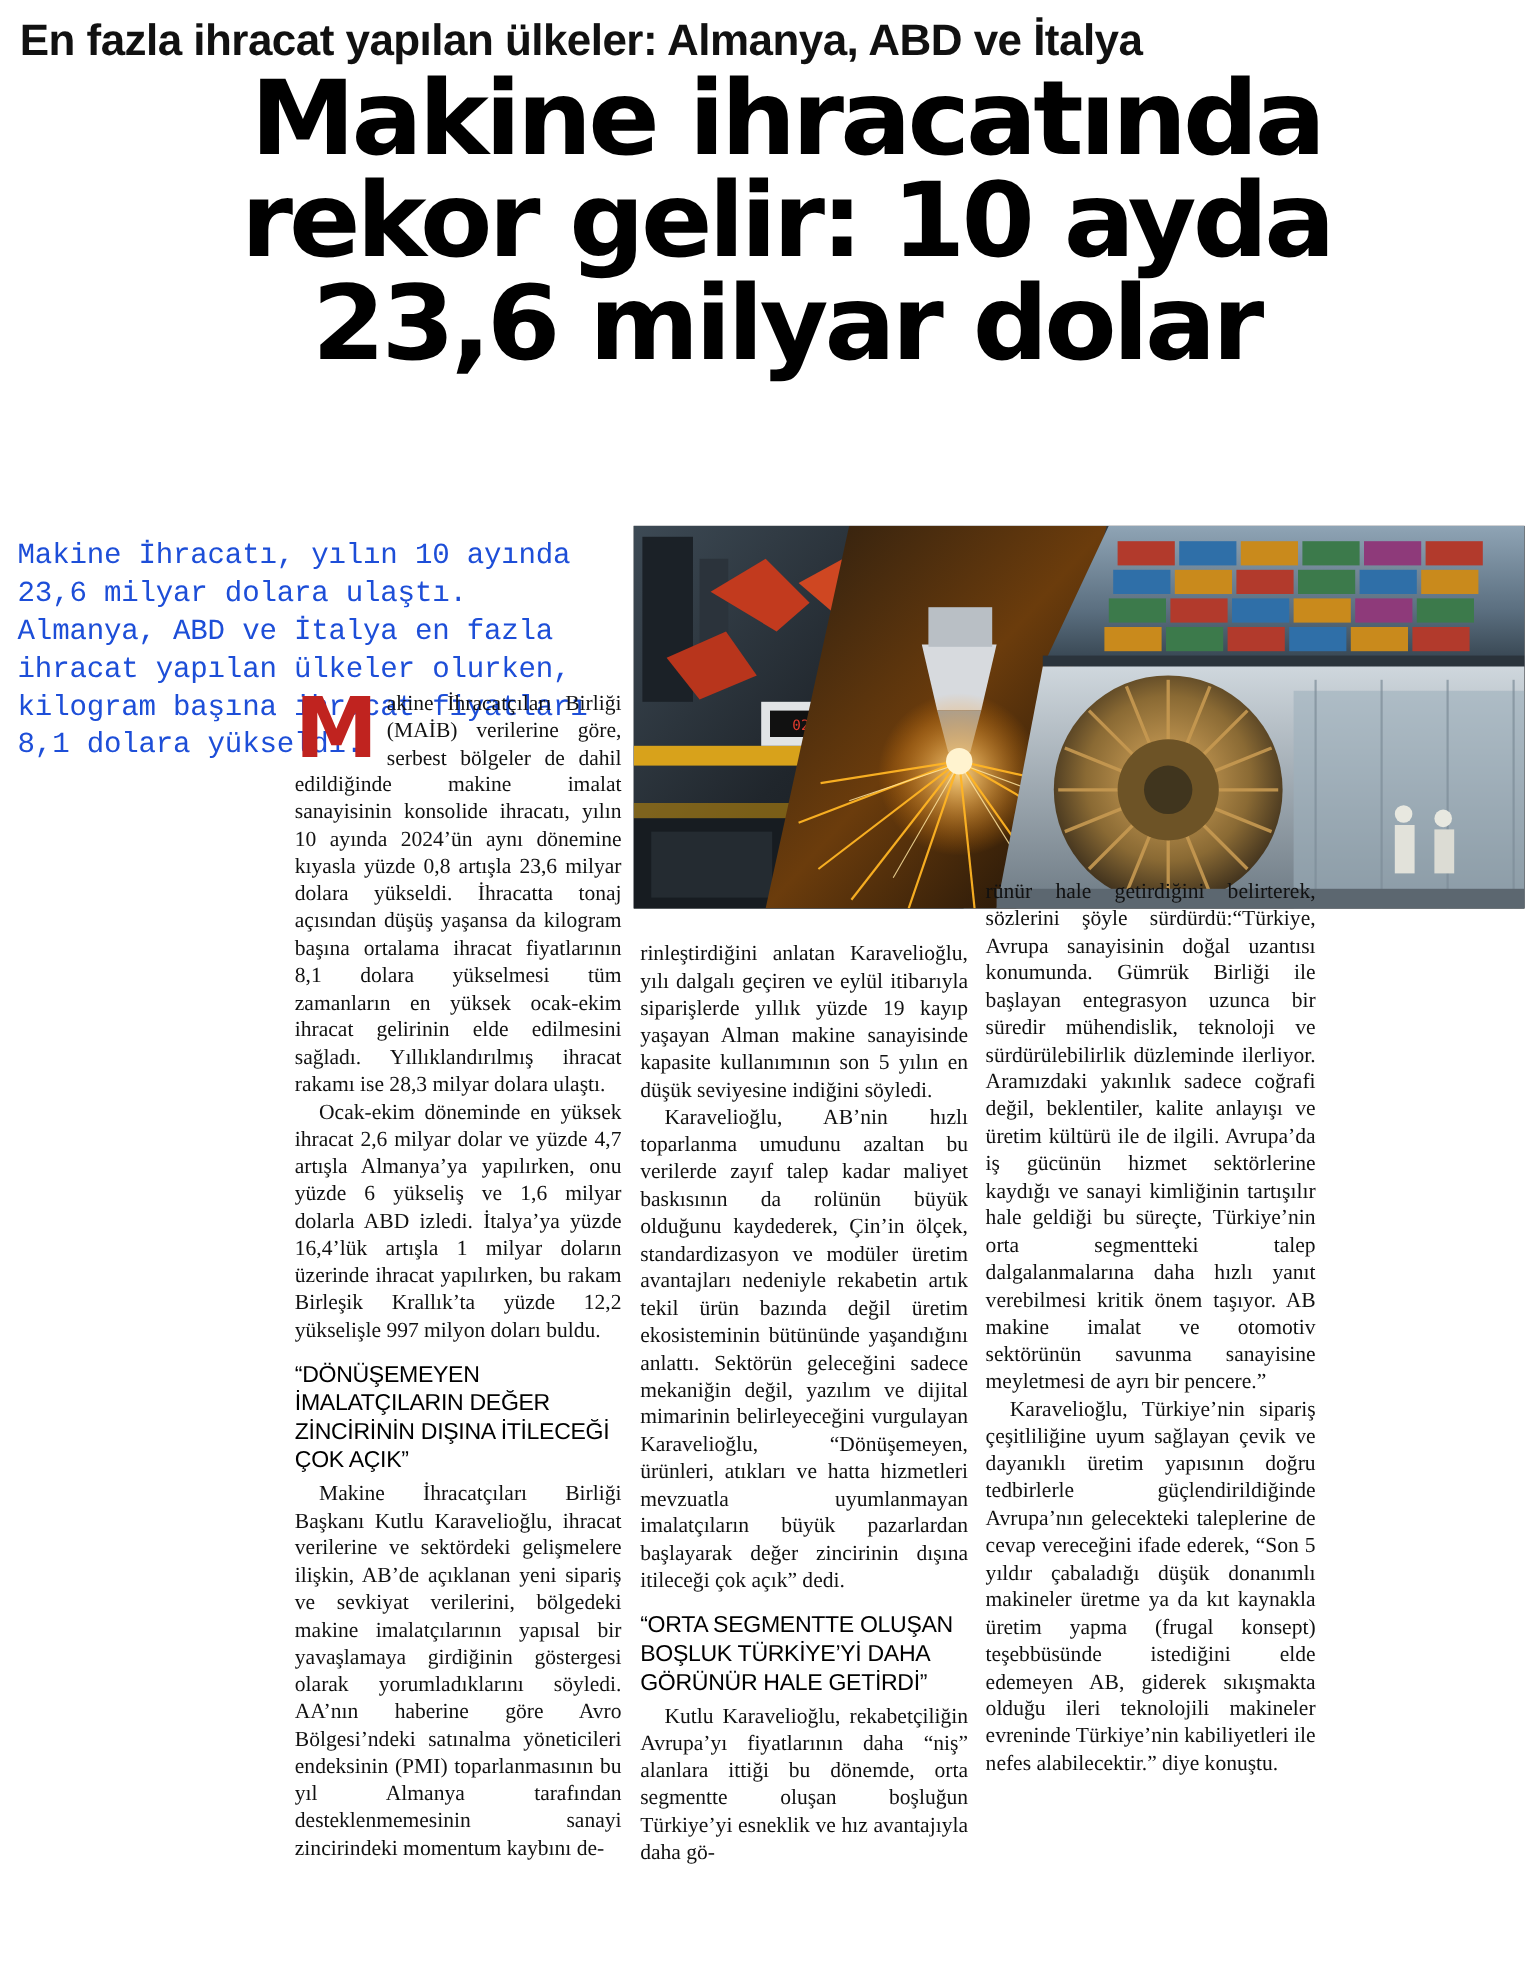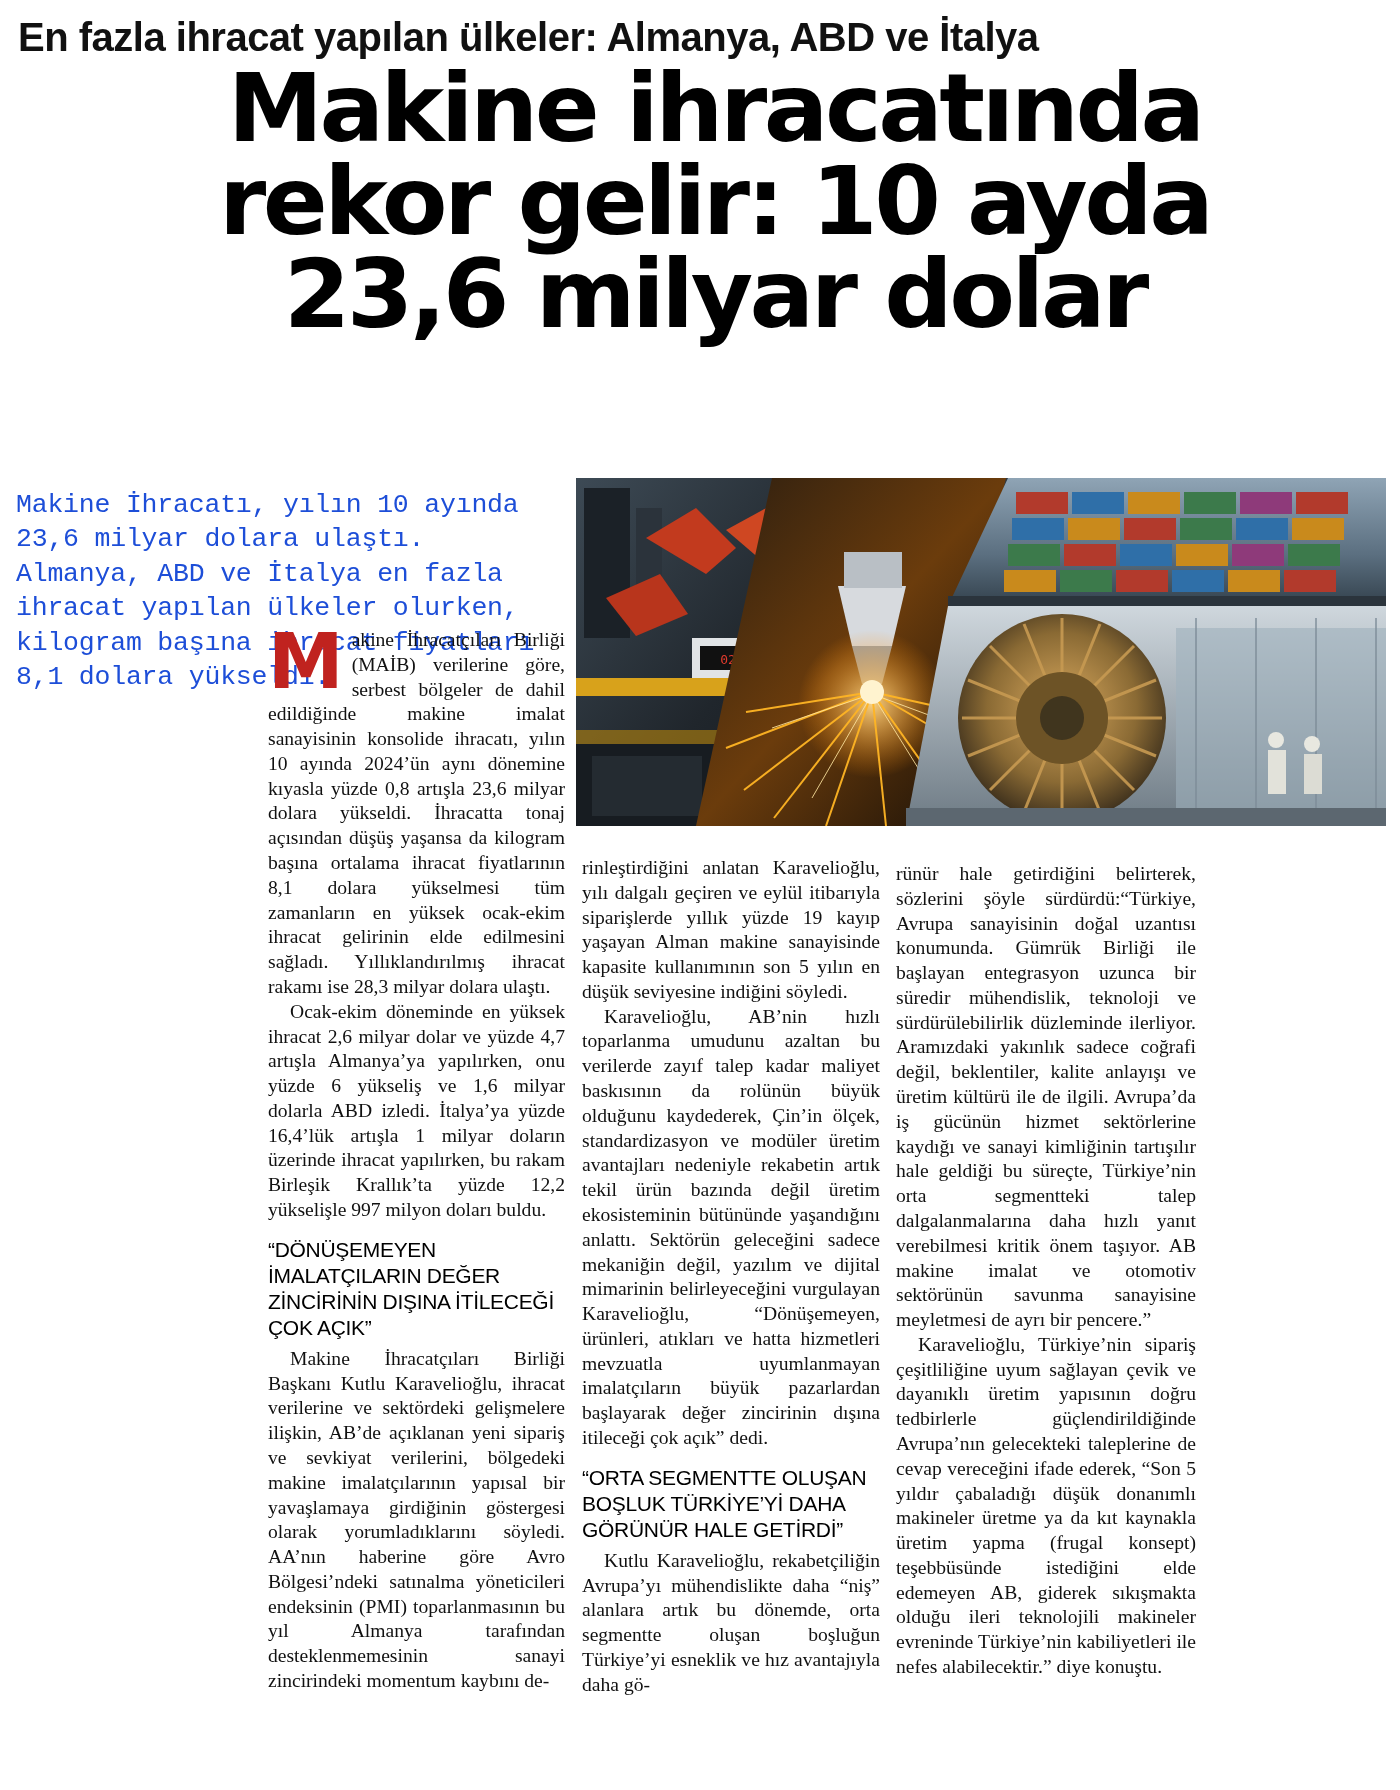--- a/index.html
+++ b/index.html
@@ -85,21 +85,21 @@
     text-align: justify;
     text-justify: inter-word;
     hyphens: auto;
     color: #111;
   }
   .col p { margin: 0; text-indent: 22px; }
   .col p.noindent { text-indent: 0; }
 
   #col1 { top: 628px; left: 268px; width: 297px; }
   #col2 { top: 856px; left: 582px; width: 298px; }
-  #col3 { top: 862px; left: 896px; width: 300px; }
+  #col3 { top: 799px; left: 896px; width: 300px; }
 
   
   .dropcap {
     float: left;
     font-family: "DejaVu Sans", sans-serif;
     font-weight: bold;
     font-size: 76px;
     line-height: 0.78;
     color: #c0231f;
     margin: 4px 8px 0 0;
@@ -290,21 +290,21 @@
     <p class="noindent"><span class="dropcap">M</span><span>akine İhracatçıları Birliği (MAİB) verilerine göre, serbest bölgeler de dahil edildiğinde makine imalat sanayisinin konsolide ihracatı, yılın 10 ayında 2024’ün aynı dönemine kıyasla yüzde 0,8 artışla 23,6 milyar dolara yükseldi. İhracatta tonaj açısından düşüş yaşansa da kilogram başına ortalama ihracat fiyatlarının 8,1 dolara yükselmesi tüm zamanların en yüksek ocak-ekim ihracat gelirinin elde edilmesini sağladı. Yıllıklandırılmış ihracat rakamı ise 28,3 milyar dolara ulaştı.</span></p>
     <p>Ocak-ekim döneminde en yüksek ihracat 2,6 milyar dolar ve yüzde 4,7 artışla Almanya’ya yapılırken, onu yüzde 6 yükseliş ve 1,6 milyar dolarla ABD izledi. İtalya’ya yüzde 16,4’lük artışla 1 milyar doların üzerinde ihracat yapılırken, bu rakam Birleşik Krallık’ta yüzde 12,2 yükselişle 997 milyon doları buldu.</p>
     <div class="subhead">“DÖNÜŞEMEYEN İMALATÇILARIN DEĞER ZİNCİRİNİN DIŞINA İTİLECEĞİ ÇOK AÇIK”</div>
     <p>Makine İhracatçıları Birliği Başkanı Kutlu Karavelioğlu, ihracat verilerine ve sektördeki gelişmelere ilişkin, AB’de açıklanan yeni sipariş ve sevkiyat verilerini, bölgedeki makine imalatçılarının yapısal bir yavaşlamaya girdiğinin göstergesi olarak yorumladıklarını söyledi. AA’nın haberine göre Avro Bölgesi’ndeki satınalma yöneticileri endeksinin (PMI) toparlanmasının bu yıl Almanya tarafından desteklenmemesinin sanayi zincirindeki momentum kaybını de-</p>
   </div>
 
   <div class="col" id="col2">
     <p class="noindent">rinleştirdiğini anlatan Karavelioğlu, yılı dalgalı geçiren ve eylül itibarıyla siparişlerde yıllık yüzde 19 kayıp yaşayan Alman makine sanayisinde kapasite kullanımının son 5 yılın en düşük seviyesine indiğini söyledi.</p>
     <p>Karavelioğlu, AB’nin hızlı toparlanma umudunu azaltan bu verilerde zayıf talep kadar maliyet baskısının da rolünün büyük olduğunu kaydederek, Çin’in ölçek, standardizasyon ve modüler üretim avantajları nedeniyle rekabetin artık tekil ürün bazında değil üretim ekosisteminin bütününde yaşandığını anlattı. Sektörün geleceğini sadece mekaniğin değil, yazılım ve dijital mimarinin belirleyeceğini vurgulayan Karavelioğlu, “Dönüşemeyen, ürünleri, atıkları ve hatta hizmetleri mevzuatla uyumlanmayan imalatçıların büyük pazarlardan başlayarak değer zincirinin dışına itileceği çok açık” dedi.</p>
     <div class="subhead">“ORTA SEGMENTTE OLUŞAN BOŞLUK TÜRKİYE’Yİ DAHA GÖRÜNÜR HALE GETİRDİ”</div>
-    <p>Kutlu Karavelioğlu, rekabetçiliğin Avrupa’yı mühendislikte daha “niş” alanlara artık bu dönemde, orta segmentte oluşan boşluğun Türkiye’yi esneklik ve hız avantajıyla daha gö-</p>
+    <p>Kutlu Karavelioğlu, rekabetçiliğin Avrupa’yı fiyatlarının daha “niş” alanlara ittiği bu dönemde, orta segmentte oluşan boşluğun Türkiye’yi esneklik ve hız avantajıyla daha gö-</p>
   </div>
 
   <div class="col" id="col3">
     <p class="noindent">rünür hale getirdiğini belirterek, sözlerini şöyle sürdürdü:“Türkiye, Avrupa sanayisinin doğal uzantısı konumunda. Gümrük Birliği ile başlayan entegrasyon uzunca bir süredir mühendislik, teknoloji ve sürdürülebilirlik düzleminde ilerliyor. Aramızdaki yakınlık sadece coğrafi değil, beklentiler, kalite anlayışı ve üretim kültürü ile de ilgili. Avrupa’da iş gücünün hizmet sektörlerine kaydığı ve sanayi kimliğinin tartışılır hale geldiği bu süreçte, Türkiye’nin orta segmentteki talep dalgalanmalarına daha hızlı yanıt verebilmesi kritik önem taşıyor. AB makine imalat ve otomotiv sektörünün savunma sanayisine meyletmesi de ayrı bir pencere.”</p>
     <p>Karavelioğlu, Türkiye’nin sipariş çeşitliliğine uyum sağlayan çevik ve dayanıklı üretim yapısının doğru tedbirlerle güçlendirildiğinde Avrupa’nın gelecekteki taleplerine de cevap vereceğini ifade ederek, “Son 5 yıldır çabaladığı düşük donanımlı makineler üretme ya da kıt kaynakla üretim yapma (frugal konsept) teşebbüsünde istediğini elde edemeyen AB, giderek sıkışmakta olduğu ileri teknolojili makineler evreninde Türkiye’nin kabiliyetleri ile nefes alabilecektir.” diye konuştu.</p>
   </div>
 
 </div>
 
 </body></html>

